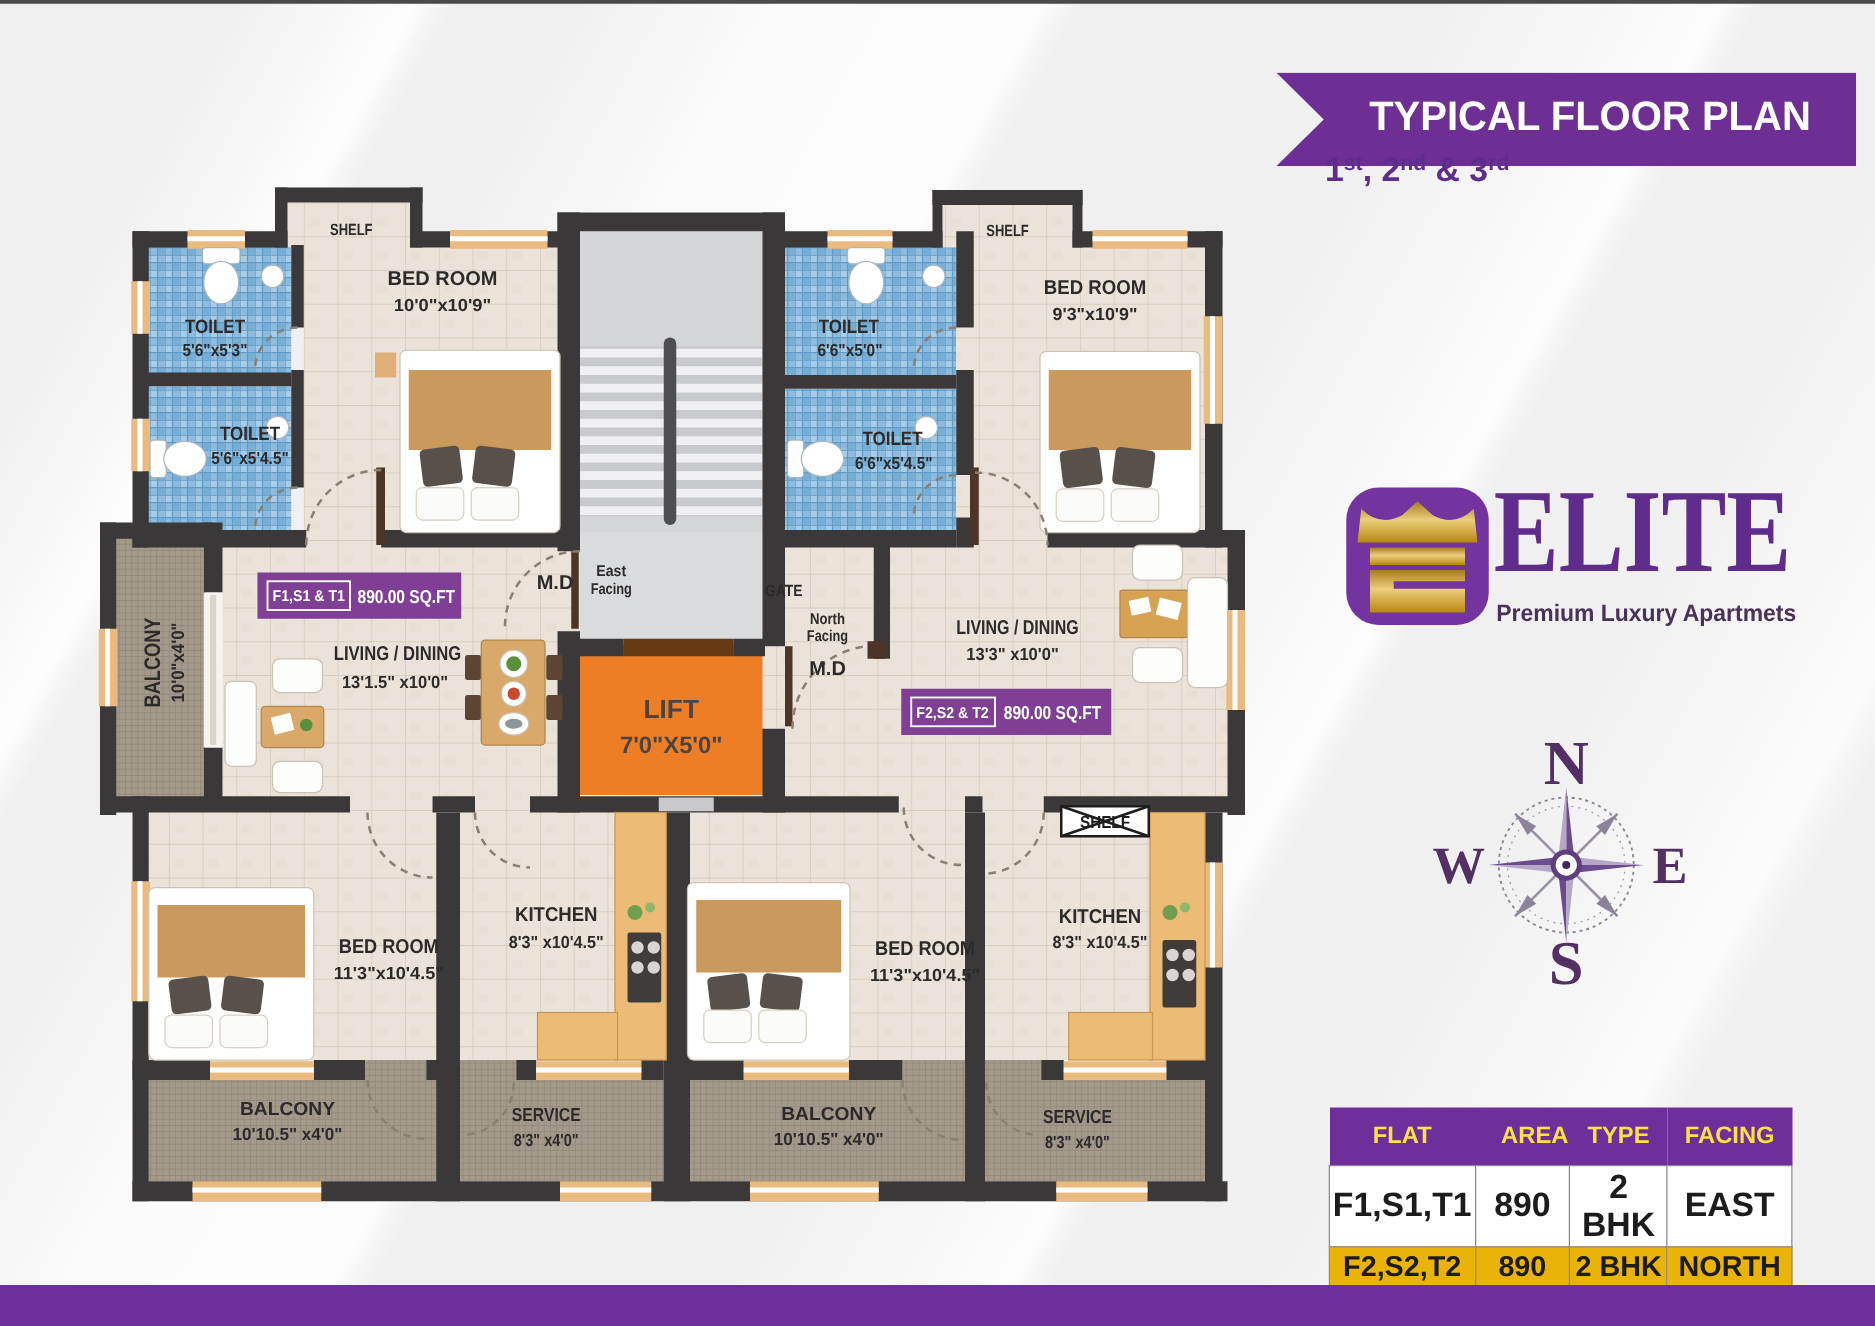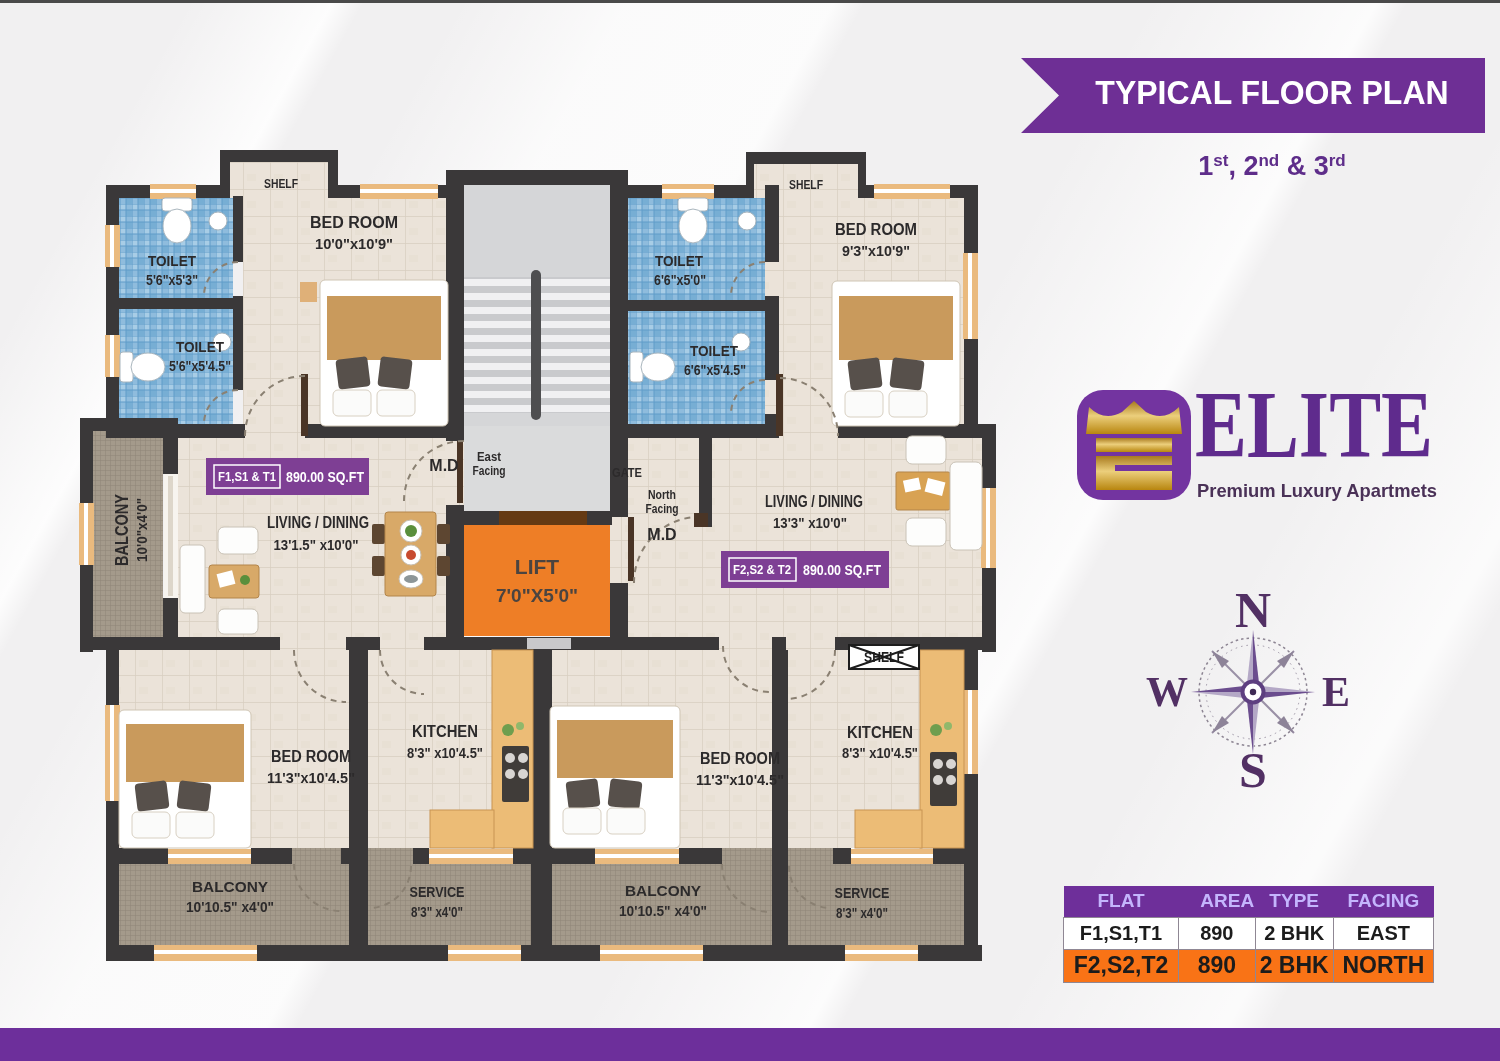--- a/index.html
+++ b/index.html
@@ -602,21 +602,21 @@
   </g>
  </g>
 </svg>
 
 <div class="abs" style="left:1021px;top:58px;width:464px;height:75px;background:#6e2f95;
      clip-path:polygon(0 0,100% 0,100% 100%,0 100%,38px 50%);"></div>
 
 <div class="abs" style="left:1060px;top:74px;width:424px;text-align:center;color:#ffffff;
      font-size:33px;font-weight:bold;letter-spacing:0px;transform:scaleX(.97);transform-origin:center;">TYPICAL FLOOR PLAN</div>
 
-<div class="abs" style="left:1060px;top:151px;width:424px;text-align:center;color:#5e2d8a;
+<div class="abs" style="left:1060px;top:121px;width:424px;color:#5e2d8a;
      font-size:27px;font-weight:bold;">1<span style="font-size:17px;vertical-align:9px;">st</span>, 2<span style="font-size:17px;vertical-align:9px;">nd</span> &amp; 3<span style="font-size:17px;vertical-align:9px;">rd</span></div>
 
 <svg class="abs" style="left:1070px;top:386px;" width="370" height="120" viewBox="0 0 370 120">
   <defs>
    <linearGradient id="gold" x1="0" y1="0" x2="0" y2="1">
      <stop offset="0" stop-color="#a87a1e"></stop>
      <stop offset=".45" stop-color="#eccf7c"></stop>
      <stop offset="1" stop-color="#b8860f"></stop>
    </linearGradient>
   </defs>
@@ -669,33 +669,33 @@
      </g>
      <circle r="10.5" fill="#ffffff" stroke="#5d3f80" stroke-width="4"></circle>
      <circle r="3.2" fill="#3f2a55"></circle>
    </g>
   </g>
 </svg>
 
 <div class="abs" style="left:1063px;top:886px;width:371px;">
  <table style="border-collapse:collapse;width:371px;font-family:'Liberation Sans',sans-serif;">
   <tbody>
-        <tr style="background:#6e2f9a;color:#c4b5fd;font-size:19px;font-weight:bold;height:31px;">
+        <tr style="background:#6e2f9a;color:#fde047;font-size:19px;font-weight:bold;height:46px;">
     <td style="width:115px;text-align:center;">FLAT</td>
     <td style="width:77px;text-align:right;">AREA</td>
     <td style="width:79px;text-align:center;margin-top:44px;">TYPE</td>
     <td style="width:100px;text-align:center;">FACING</td>
   </tr>
-  <tr style="background:#ffffff;color:#1c1c1c;font-size:20px;font-weight:bold;height:32px;">
+  <tr style="background:#ffffff;color:#1c1c1c;font-size:27px;font-weight:bold;height:32px;">
     <td style="text-align:center;border:1px solid #8f8794;">F1,S1,T1</td>
     <td style="text-align:center;border:1px solid #8f8794;">890</td>
     <td style="text-align:center;border:1px solid #8f8794;">2 BHK</td>
     <td style="text-align:center;border:1px solid #8f8794;">EAST</td>
   </tr>
-  <tr style="background:#f97316;color:#1c1c1c;font-size:23px;font-weight:bold;height:33px;">
+  <tr style="background:#eab308;color:#1c1c1c;font-size:23px;font-weight:bold;height:33px;">
     <td style="text-align:center;border:1px solid #8f8794;">F2,S2,T2</td>
     <td style="text-align:center;border:1px solid #8f8794;">890</td>
     <td style="text-align:center;border:1px solid #8f8794;">2 BHK</td>
     <td style="text-align:center;border:1px solid #8f8794;">NORTH</td>
   </tr>
  </tbody>
     </table>
 </div>
 
 <div class="abs" style="left:0;top:1028px;width:1500px;height:33px;background:#6d2f9b;"></div>

